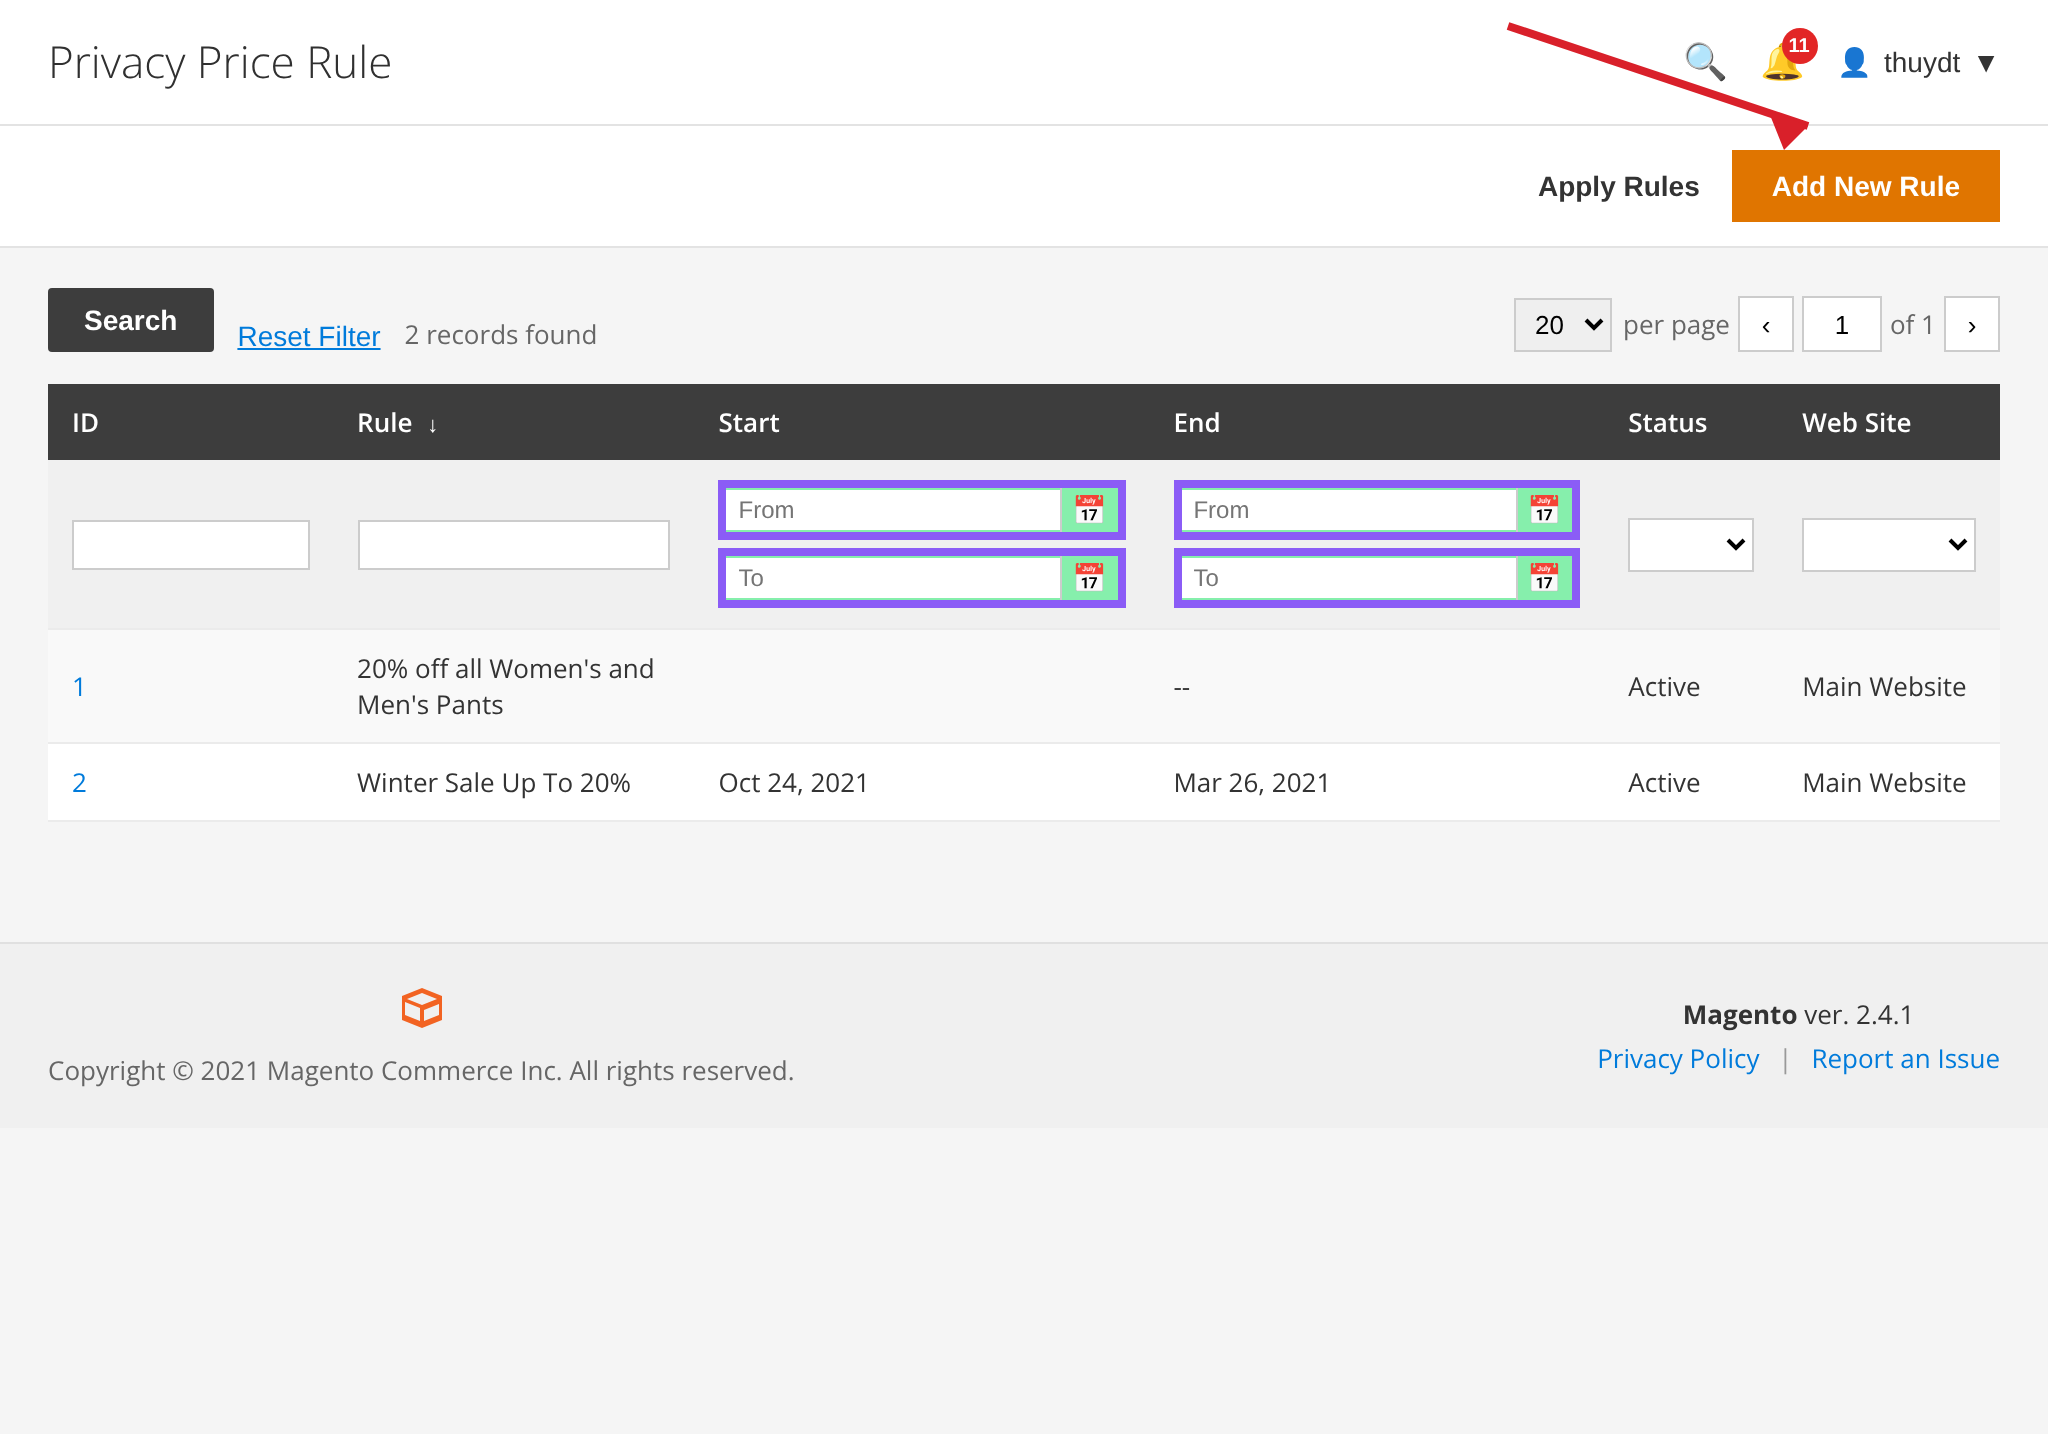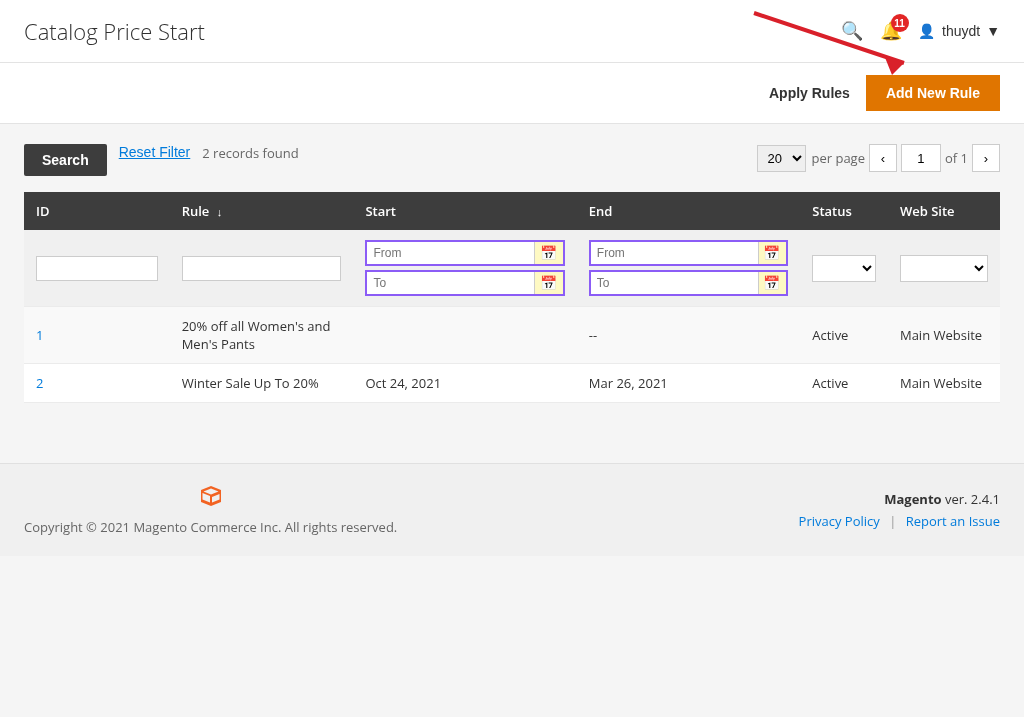--- a/index.html
+++ b/index.html
@@ -97,21 +97,21 @@
 
     
     .content-area {
       padding: 20px 24px;
       background: #f5f5f5;
     }
 
     
     .search-bar {
       display: flex;
-      align-items: flex-start;
+      align-items: flex-end;
       gap: 12px;
       margin-bottom: 16px;
       flex-wrap: wrap;
     }
     .btn-search {
       background: #3d3d3d;
       color: #fff;
       border: none;
       padding: 8px 18px;
       font-size: 14px;
@@ -206,22 +206,23 @@
       font-size: 13px;
       background: #fff;
     }
     .date-filter {
       display: flex;
       flex-direction: column;
       gap: 4px;
     }
     .date-input-row {
       display: flex;
-      background: #fef9c3;
-      border: 2px solid #8b5cf6;
+      align-items: center;
+      background: #86efac;
+      border: 4px solid #8b5cf6;
     }
     .date-input-row input {
       flex: 1;
       border: none;
       padding: 3px 6px;
       font-size: 12px;
       color: #999;
       outline: none;
     }
     .calendar-btn {
@@ -275,21 +276,21 @@
       color: #666;
       flex-direction: column;
     }
     .magento-logo {
       width: 24px;
       height: 24px;
     }
     .footer-right {
       font-size: 13px;
       color: #333;
-      text-align: right;
+      text-align: center;
     }
     .footer-right .brand { font-weight: 700; }
     .footer-links {
       margin-top: 4px;
     }
     .footer-link {
       color: #007bdb;
       text-decoration: none;
       cursor: pointer;
       font-size: 13px;
@@ -303,21 +304,21 @@
       right: 80px;
       width: 220px;
       height: 80px;
       pointer-events: none;
     }
   </style>
 </head>
 <body>
 
 <div class="page-header">
-  <h1 class="page-title">Catalog Price Start</h1>
+  <h1 class="page-title">Privacy Price Rule</h1>
   <div class="header-actions">
     <button class="search-icon-btn" title="Search">
       <span>🔍</span>
     </button>
     <button class="notification-btn" title="Notifications">
       <span>🔔</span>
       <span class="notification-badge">11</span>
     </button>
     <button class="user-menu">
       <span>👤</span>

